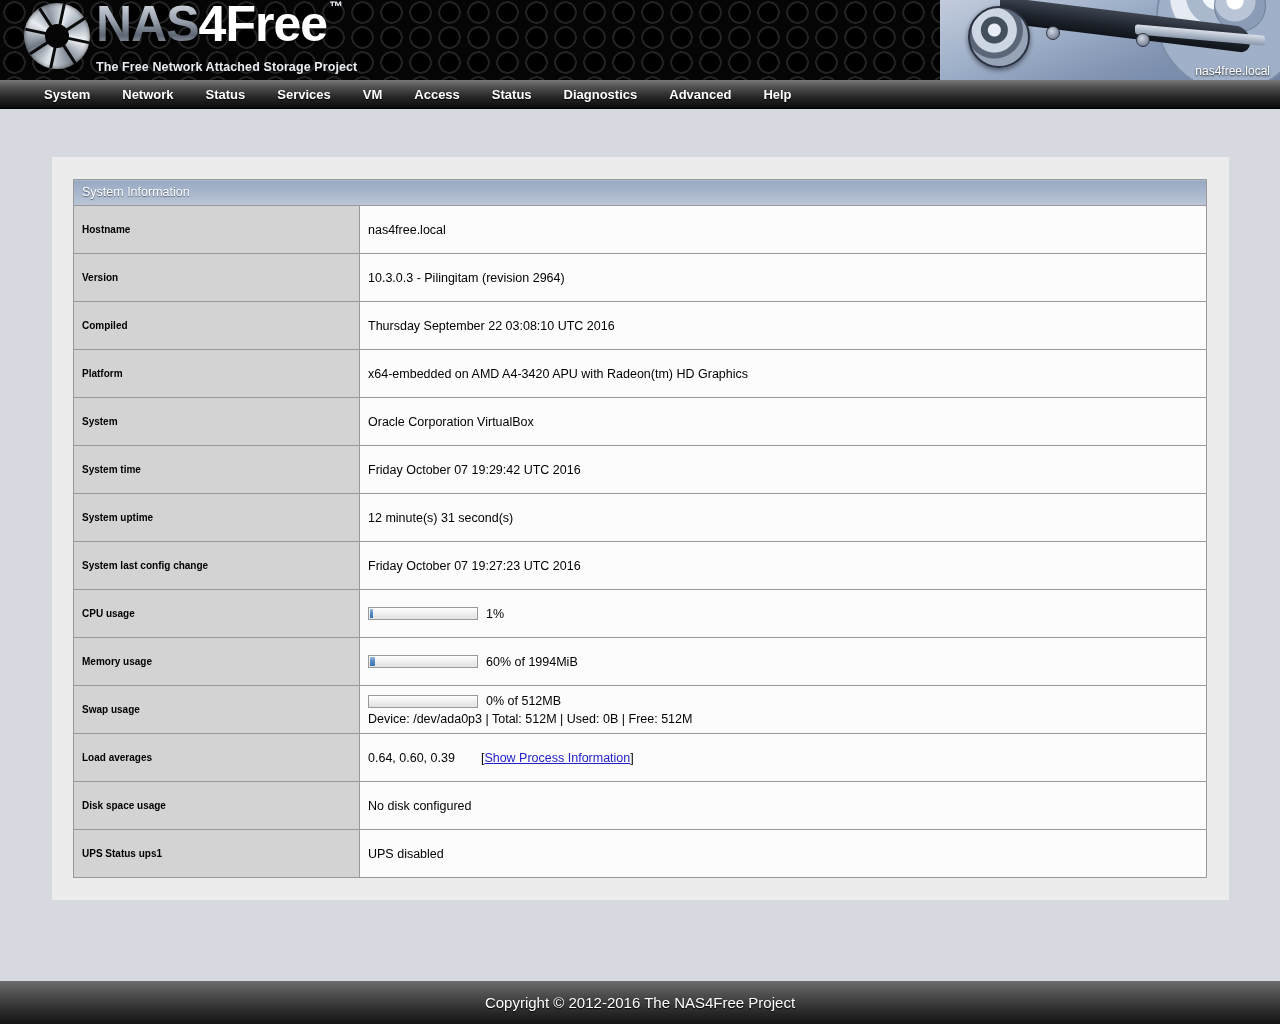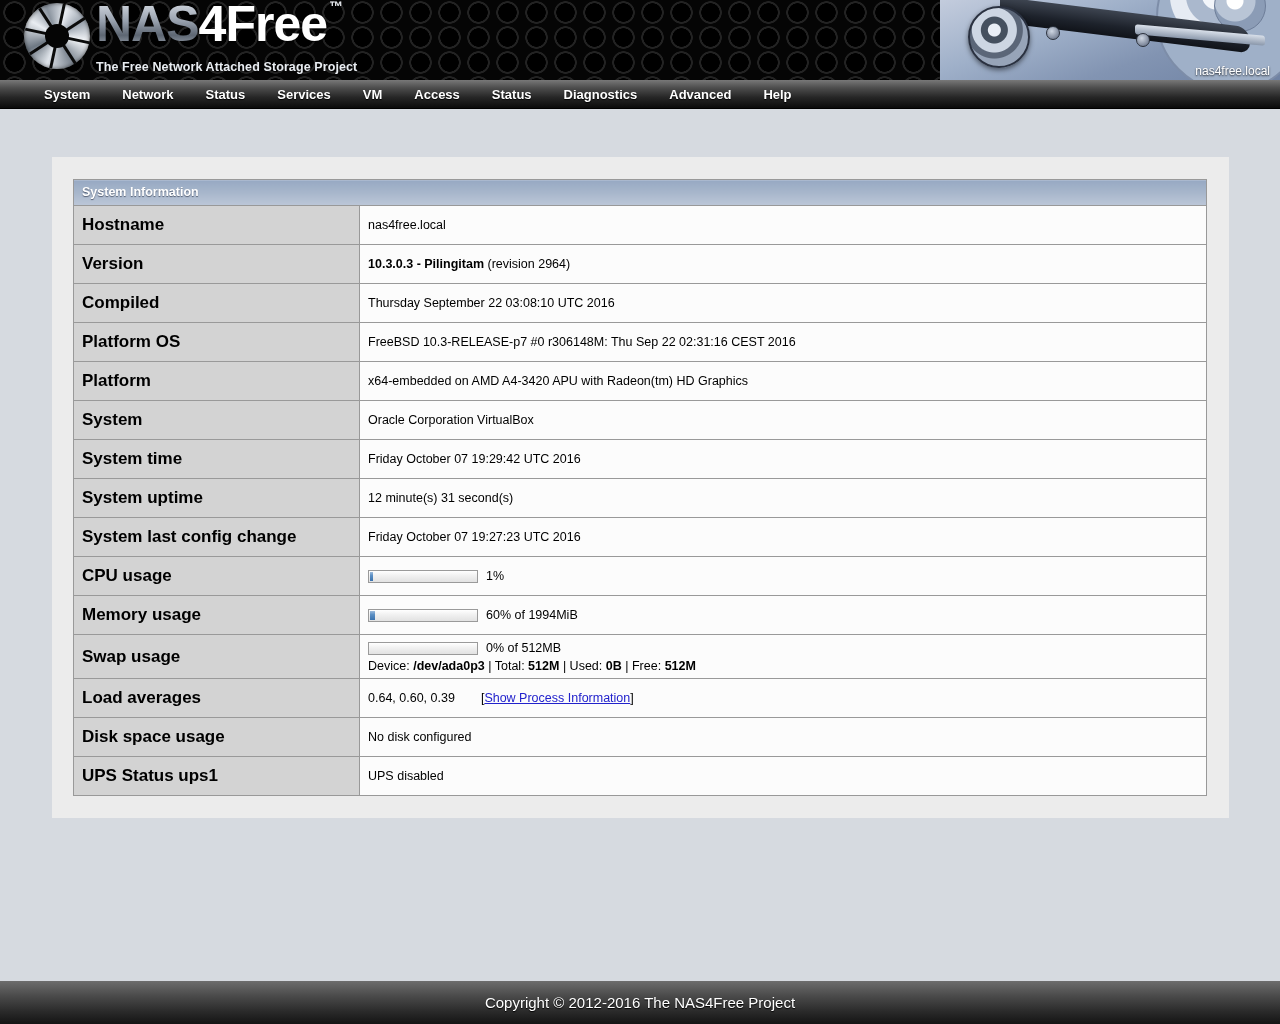--- a/index.html
+++ b/index.html
@@ -211,41 +211,41 @@
     border-collapse: collapse;
     background: #fff;
   }
   table.infotable td {
     border: 1px solid #999999;
     vertical-align: middle;
   }
   .tbl-head td {
     background: linear-gradient(180deg, #97a9c3 0%, #a7b6cb 48%, #bcc7d8 100%);
     color: #ffffff;
-    font-weight: bold;
+    font-weight: normal;
     font-size: 12.5px;
     padding: 5px 8px 6px 8px;
     text-shadow: 0 1px 1px rgba(60,70,90,.8);
     border-color: #8e9db5;
   }
   td.lbl {
     width: 286px;
     background: #d3d3d3;
     font-weight: bold;
-    font-size: 17px;
-    padding: 9px 8px;
+    font-size: 10px;
+    padding: 18px 8px;
     color: #000;
   }
   td.val {
     background: #fcfcfc;
     font-size: 12.5px;
     padding: 5px 8px;
     color: #000;
   }
-  td.val b { font-weight: bold; }
+  td.val b { font-weight: normal; }
 
   
   .bar-line {
     display: flex;
     align-items: center;
     gap: 8px;
     height: 16px;
   }
   .progress {
     width: 110px;
@@ -351,24 +351,20 @@
           <b>10.3.0.3 - Pilingitam</b>
           <span>(revision 2964)</span>
         </td>
       </tr>
 
       <tr>
         <td class="lbl">Compiled</td>
         <td class="val">Thursday September 22 03:08:10 UTC 2016</td>
       </tr>
 
-      <tr>
-        <td class="lbl">Platform OS</td>
-        <td class="val">FreeBSD 10.3-RELEASE-p7 #0 r306148M: Thu Sep 22 02:31:16 CEST 2016</td>
-      </tr>
 
       <tr>
         <td class="lbl">Platform</td>
         <td class="val">x64-embedded on AMD A4-3420 APU with Radeon(tm) HD Graphics</td>
       </tr>
 
       <tr>
         <td class="lbl">System</td>
         <td class="val">Oracle Corporation VirtualBox</td>
       </tr>

